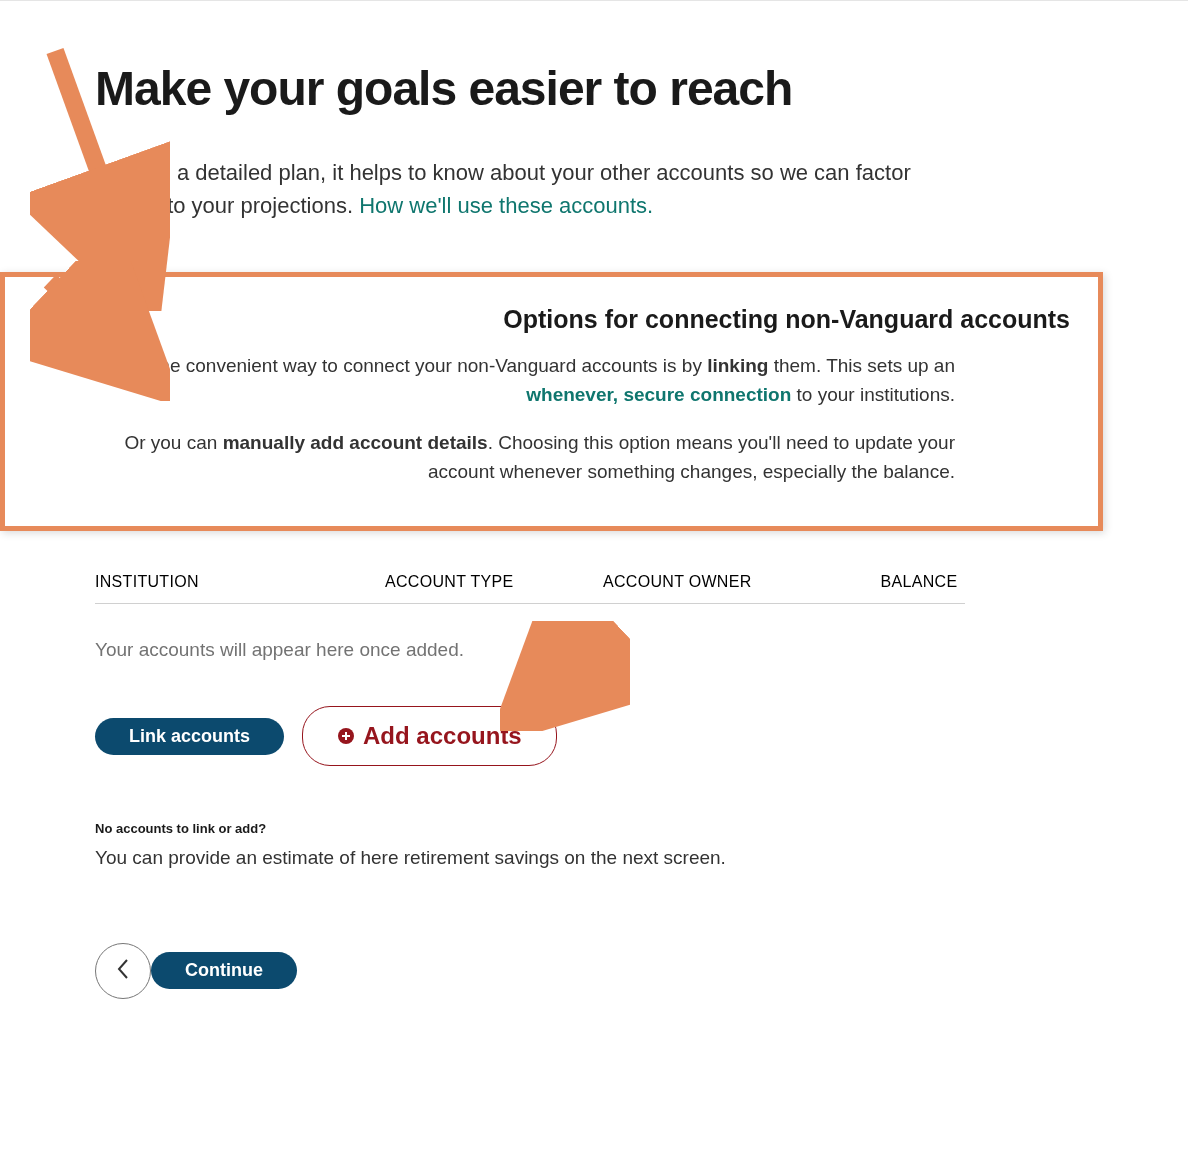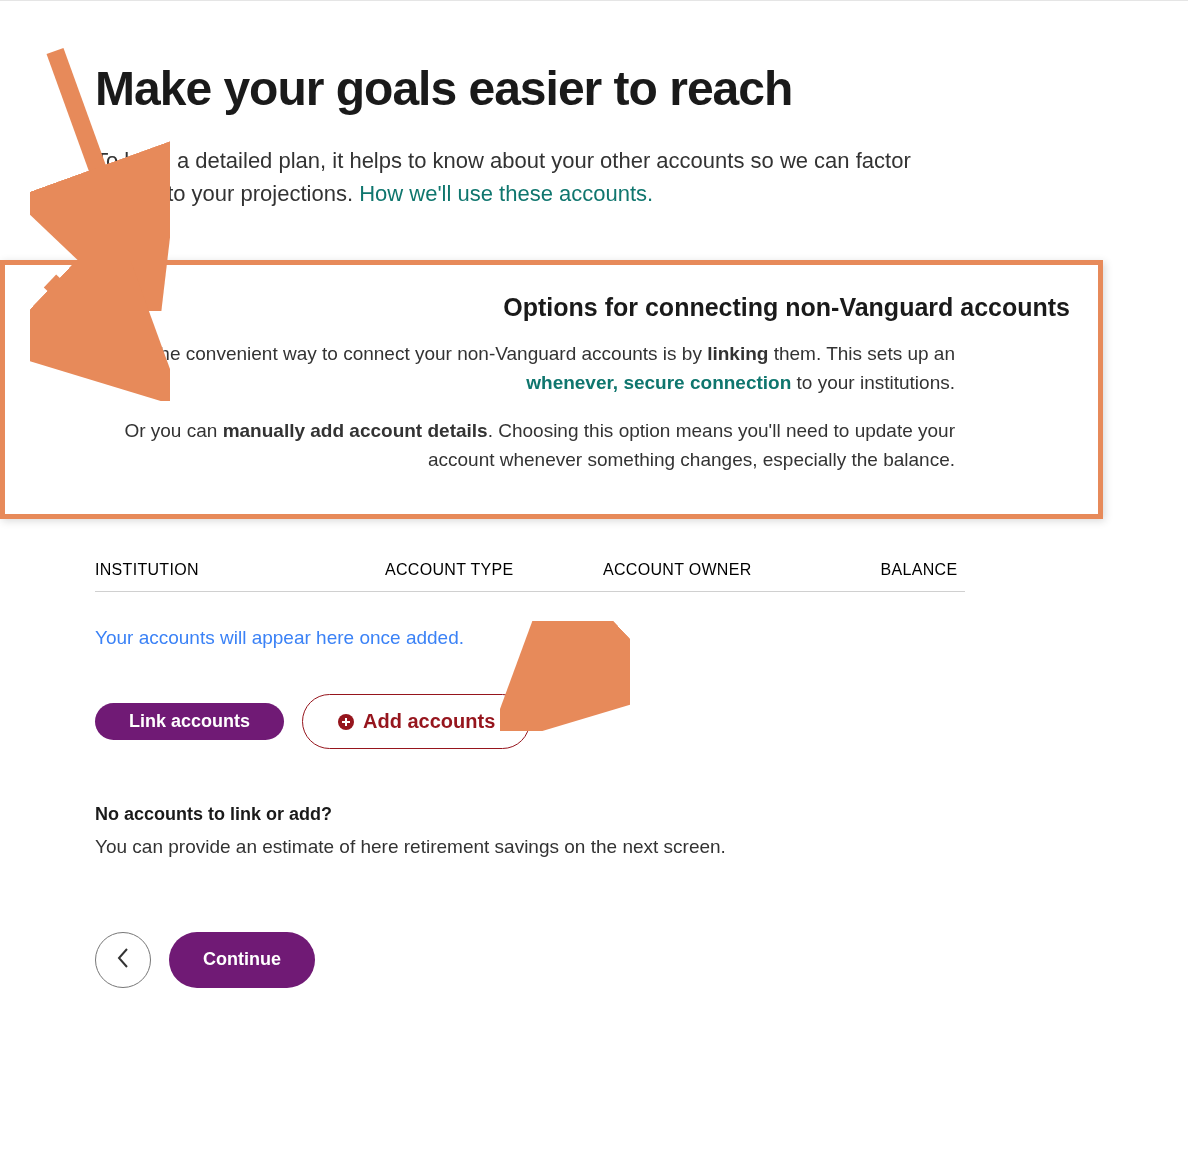--- a/index.html
+++ b/index.html
@@ -15,21 +15,21 @@
       width: 100%;
     }
     .container {
       padding: 60px 95px 60px 95px;
       position: relative;
     }
     h1 {
       font-size: 48px;
       font-weight: 800;
       letter-spacing: -1px;
-      margin-bottom: 28px;
+      margin-bottom: 40px;
       line-height: 1.15;
     }
     .intro {
       font-size: 22px;
       line-height: 1.5;
       color: #333;
       margin-bottom: 50px;
       max-width: 860px;
     }
     .link {
@@ -73,68 +73,68 @@
       color: #000000;
       letter-spacing: 0.3px;
       max-width: 870px;
     }
     .col-institution { flex: 0 0 290px; }
     .col-type { flex: 0 0 218px; }
     .col-owner { flex: 0 0 270px; }
     .col-balance { flex: 1; text-align: center; }
     .empty-state {
       font-size: 19px;
-      color: #3b82f6;
+      color: #737373;
       margin: 35px 0 45px 0;
     }
     .button-row {
       display: flex;
       gap: 18px;
       margin-bottom: 55px;
       align-items: center;
     }
     .btn-primary {
-      background: #701a75;
+      background: #0c4a6e;
       color: #fff;
       border: none;
       border-radius: 28px;
       padding: 8px 34px;
       font-size: 18px;
       font-weight: 700;
       cursor: pointer;
     }
     .btn-outline {
       background: #fff;
       color: #96151d;
       border: 1px solid #96151d;
       border-radius: 28px;
       padding: 15px 34px;
-      font-size: 20px;
+      font-size: 24px;
       font-weight: 700;
       cursor: pointer;
       display: inline-flex;
       align-items: center;
       gap: 8px;
     }
     .plus-icon {
       display: inline-flex;
       width: 18px;
       height: 18px;
       align-items: center;
       justify-content: center;
     }
     .subheading {
-      font-size: 18px;
+      font-size: 13px;
       font-weight: 700;
       color: #1a1a1a;
       margin-bottom: 8px;
     }
     .nav-row {
       display: flex;
-      gap: 18px;
+      align-items: center;
       margin-top: 70px;
     }
     .back-circle {
       width: 56px;
       height: 56px;
       border-radius: 50%;
       border: 1px solid #777;
       background: #fff;
       display: inline-flex;
       align-items: center;

